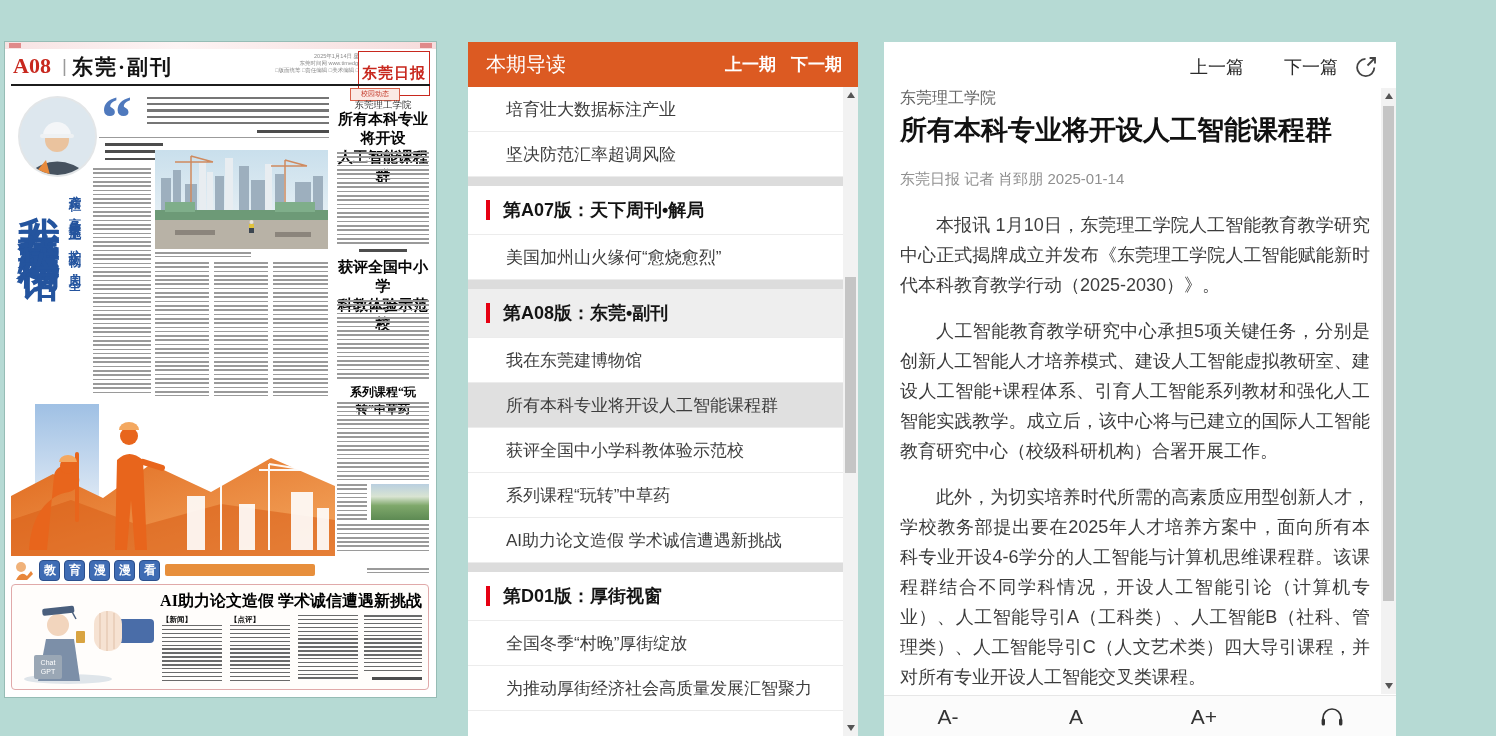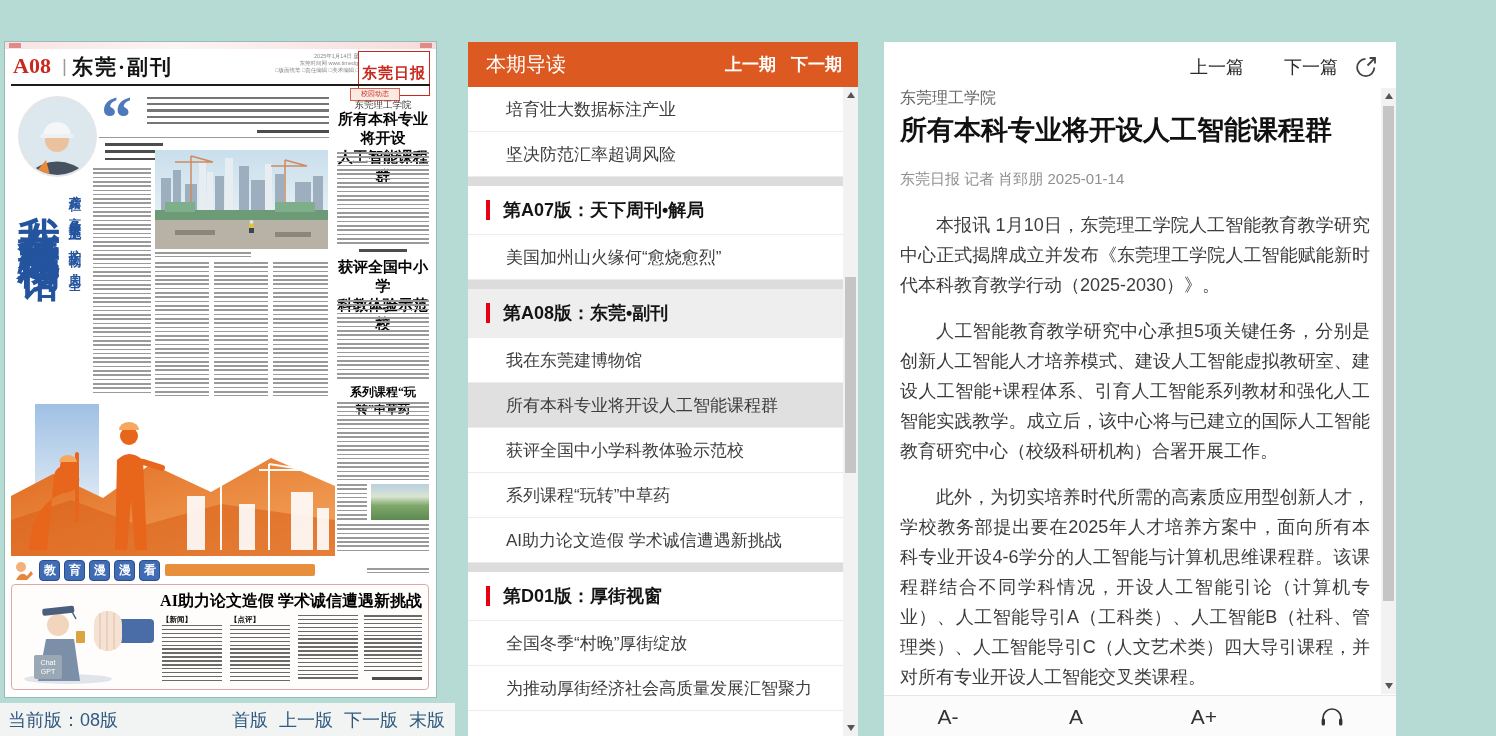--- a/index.html
+++ b/index.html
@@ -287,29 +287,20 @@
       <span class="ccol-label" style="left:150px;top:30px;">【新闻】</span>
       <span class="ccol-label" style="left:218px;top:30px;">【点评】</span>
       <div class="tx" style="left:150px;top:40px;width:60px;height:56px;background-image:repeating-linear-gradient(180deg,#6a6a6a 0,#6a6a6a 1.5px,transparent 1.5px,transparent 3.9px);"></div>
       <div class="tx" style="left:218px;top:40px;width:60px;height:56px;background-image:repeating-linear-gradient(180deg,#6a6a6a 0,#6a6a6a 1.5px,transparent 1.5px,transparent 3.9px);"></div>
       <div class="tx" style="left:286px;top:30px;width:60px;height:66px;background-image:repeating-linear-gradient(180deg,#6a6a6a 0,#6a6a6a 1.5px,transparent 1.5px,transparent 3.9px);"></div>
       <div class="tx" style="left:352px;top:30px;width:58px;height:58px;background-image:repeating-linear-gradient(180deg,#6a6a6a 0,#6a6a6a 1.5px,transparent 1.5px,transparent 3.9px);"></div>
       <div class="tx-d" style="left:360px;top:92px;width:50px;height:4px;"></div>
     </div>
   </div>
 
-  <div class="pager-bar">
-    <span class="cur">当前版：08版</span>
-    <span class="pager-links">
-      <span>首版</span>
-      <span>上一版</span>
-      <span>下一版</span>
-      <span>末版</span>
-    </span>
-  </div>
 
   <div class="toc">
     <div class="toc-head">
       <span class="toc-title">本期导读</span>
       <span class="toc-nav">
         <span>上一期</span>
         <span>下一期</span>
       </span>
     </div>
     <div class="toc-body" id="toc-rows">

